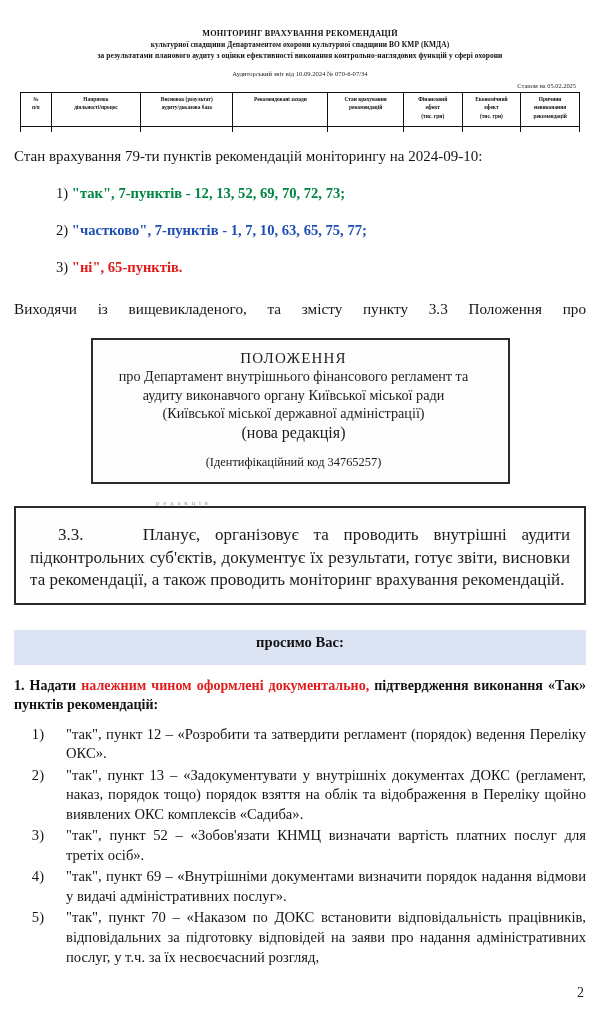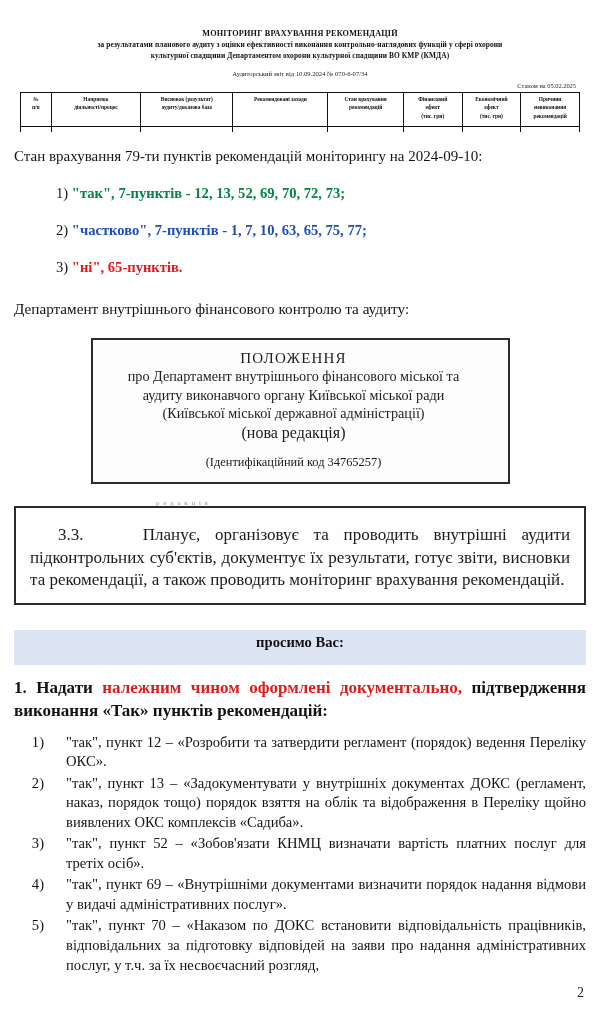--- a/index.html
+++ b/index.html
@@ -170,21 +170,21 @@
     background: #dce3f2;
     text-align: center;
     font-weight: bold;
     font-size: 14.6px;
     padding: 4px 0 14px 0;
     color: #121212;
   }
   .request-intro {
     margin: 12px 0 0 0;
     font-weight: bold;
-    font-size: 17px;
+    font-size: 14px;
     line-height: 1.34;
     text-align: justify;
     color: #121212;
   }
   .request-intro .hl { color: #e01b1b; }
 
   
   ol.rec-list {
     margin: 10px 0 0 0;
     padding: 0;
@@ -217,22 +217,22 @@
     font-size: 14px;
     color: #222;
   }
 </style>
 </head>
 <body>
 
 <div class="top-block">
   <div class="doc-title">
     <div class="t1">МОНІТОРИНГ ВРАХУВАННЯ РЕКОМЕНДАЦІЙ</div>
+    <div>культурної спадщини Департаментом охорони культурної спадщини ВО КМР (КМДА)</div>
     <div>за результатами планового аудиту з оцінки ефективності виконання контрольно-наглядових функцій у сфері охорони</div>
-    <div>культурної спадщини Департаментом охорони культурної спадщини ВО КМР (КМДА)</div>
   </div>
   <div class="report-line">Аудиторський звіт від 10.09.2024 № 070-6-07/34</div>
   <div class="status-line">Станом на 05.02.2025</div>
 
   <table class="hdr-table">
     <colgroup>
       <col style="width:5.5%">
       <col style="width:16%">
       <col style="width:16.5%">
       <col style="width:17%">
@@ -305,26 +305,26 @@
       <span class="marker">2)</span>
       <span>"частково", 7-пунктів - 1, 7, 10, 63, 65, 75, 77;</span>
     </li>
     <li class="st-no">
       <span class="marker">3)</span>
       <span>"ні", 65-пунктів.</span>
     </li>
   </ol>
 
   <div class="para-block">
-    <p class="para" style="text-align:left;">Департамент внутрішнього фінансового контролю та аудиту:</p>
+    <p class="para" style="text-align:justify; text-align-last:justify;">Виходячи із вищевикладеного, та змісту пункту 3.3 Положення про</p>
   </div>
 
   <div class="quote-box">
     <div class="q-title">ПОЛОЖЕННЯ</div>
-    <div class="q-line">про Департамент внутрішнього фінансового міської та</div>
+    <div class="q-line">про Департамент внутрішнього фінансового регламент та</div>
     <div class="q-line">аудиту виконавчого органу Київської міської ради</div>
     <div class="q-line">(Київської міської державної адміністрації)</div>
     <div class="q-small">(нова редакція)</div>
     <div class="q-code">(Ідентифікаційний код 34765257)</div>
   </div>
 
   <div class="clause-box">
     <div class="clause-ghost">р е д а к ц і я</div>
     <p class="clause-text"><span class="indent"></span><span>3.3.</span>&nbsp;&nbsp;&nbsp;&nbsp;<span>Планує, організовує та проводить внутрішні аудити підконтрольних суб'єктів, документує їх результати, готує звіти, висновки та рекомендації, а також проводить моніторинг врахування рекомендацій.</span></p>
   </div>

